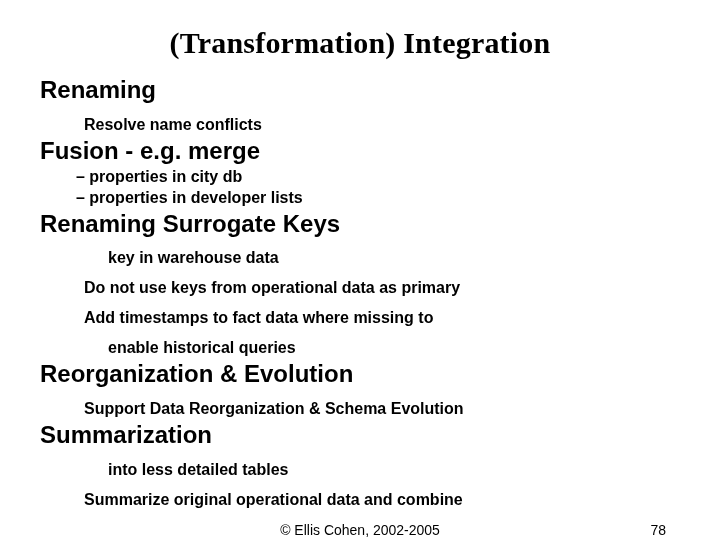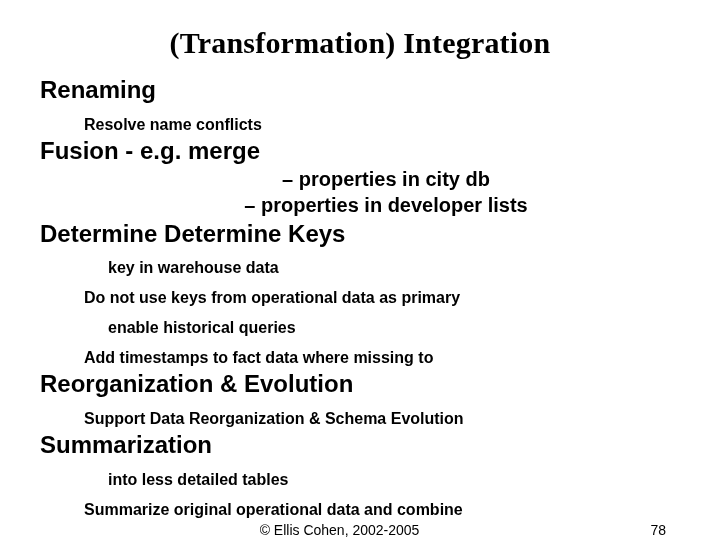--- a/index.html
+++ b/index.html
@@ -37,38 +37,37 @@
     font-size: 16px;
     font-weight: bold;
     margin: 10px 0 2px 44px;
     line-height: 1.25;
   }
   .cont {
     padding-left: 24px;
     text-indent: 0;
   }
   .bullet {
-    font-size: 20px;
+    font-size: 16px;
     font-weight: bold;
-    margin: 1px 0 1px 52px;
+    margin: 1px 0 1px 36px;
     line-height: 1.25;
-    text-align: center;
   }
   .footer {
     position: absolute;
     bottom: 18px;
     left: 0;
     width: 720px;
     font-family: Arial, Helvetica, sans-serif;
     font-size: 14px;
   }
   .copyright {
     position: absolute;
-    left: 10px;
-    width: 659px;
+    left: 0;
+    width: 720px;
     text-align: center;
   }
   .pagenum {
     position: absolute;
     right: 54px;
   }
 </style>
 </head>
 <body>
 
@@ -76,26 +75,26 @@
 
   <h1 class="title">(Transformation) Integration</h1>
 
   <div class="section">Renaming</div>
   <div class="sub">Resolve name conflicts</div>
 
   <div class="section">Fusion - e.g. merge</div>
   <div class="bullet">– properties in city db</div>
   <div class="bullet">– properties in developer lists</div>
 
-  <div class="section">Determine Determine Keys</div>
+  <div class="section">Renaming Surrogate Keys</div>
   <div class="sub cont">key in warehouse data</div>
   <div class="sub">Do not use keys from operational data as primary</div>
 
+  <div class="sub">Add timestamps to fact data where missing to</div>
   <div class="sub cont">enable historical queries</div>
-  <div class="sub">Add timestamps to fact data where missing to</div>
 
   <div class="section">Reorganization &amp; Evolution</div>
   <div class="sub">Support Data Reorganization &amp; Schema Evolution</div>
 
   <div class="section">Summarization</div>
   <div class="sub cont">into less detailed tables</div>
   <div class="sub">Summarize original operational data and combine</div>
 
   <div class="footer">
     <span class="copyright">© Ellis Cohen, 2002-2005</span>

